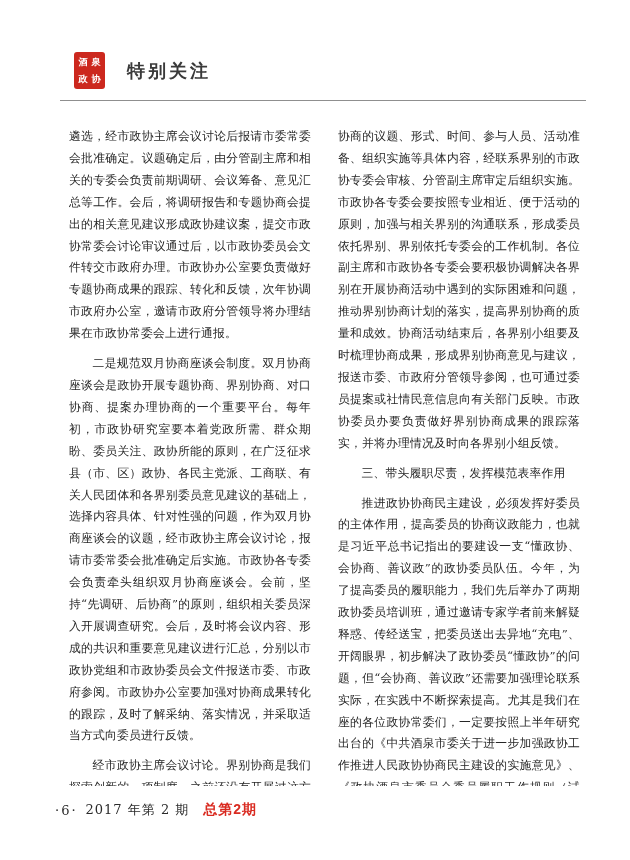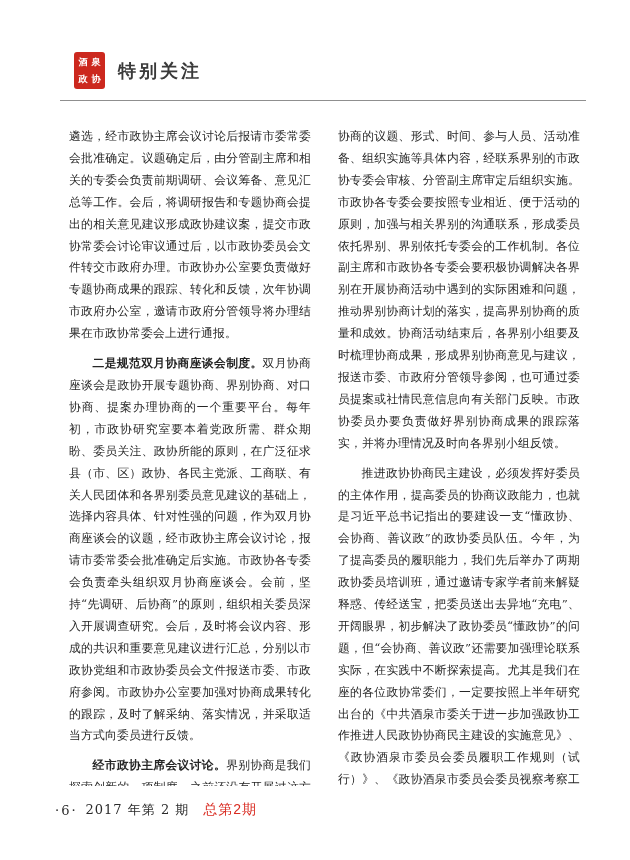--- a/index.html
+++ b/index.html
@@ -27,21 +27,21 @@
     padding:2px;box-sizing:border-box;
   }
   .seal span{
     color:#ffffff;
     font-size:10px;line-height:10px;
     font-weight:700;
     font-family:"DejaVu Serif",serif;
     transform:scale(.92);
   }
   .section-title{
-    margin-left:13px;
+    margin-left:22px;
     font-family:"Liberation Sans","DejaVu Sans",sans-serif;
     font-weight:800;
     font-size:18px;
     letter-spacing:3px;
     color:#3a3a3a;
   }
   .header-divider{
     position:absolute;left:60px;top:100px;
     width:526px;height:1px;
     background:#8f8f8f;
@@ -56,35 +56,35 @@
   .col{
     width:258px;height:668px;
     overflow:hidden;
     text-align:justify;
     font-size:11.8px;
     line-height:21.9px;
     letter-spacing:.2px;
   }
   .col p{margin:8px;text-indent:2em;}
   .col p.cont{text-indent:0;}
-  .lead{font-weight:700;}
+  .lead{font-weight:400;}
   .sub-heading{font-weight:400;}
   
   .footer{
     position:absolute;left:55px;top:801px;
     display:flex;align-items:center;
     font-size:13px;
     color:#2b2b2b;
   }
   .page-number{letter-spacing:2px;}
   .issue-label{margin-left:8px;letter-spacing:1px;}
   .issue-logo{
     margin-left:14px;
     font-family:"Liberation Sans","DejaVu Sans",sans-serif;
-    font-weight:400;
+    font-weight:700;
     font-size:14px;
     letter-spacing:1px;
     color:#d92b21;
   }
 </style>
 </head>
 <body>
 
 <div class="page">
 
@@ -103,20 +103,21 @@
   <div class="columns">
 
     <div class="col">
       <p class="cont">遴选，经市政协主席会议讨论后报请市委常委会批准确定。议题确定后，由分管副主席和相关的专委会负责前期调研、会议筹备、意见汇总等工作。会后，将调研报告和专题协商会提出的相关意见建议形成政协建议案，提交市政协常委会讨论审议通过后，以市政协委员会文件转交市政府办理。市政协办公室要负责做好专题协商成果的跟踪、转化和反馈，次年协调市政府办公室，邀请市政府分管领导将办理结果在市政协常委会上进行通报。</p>
       <p><span class="lead">二是规范双月协商座谈会制度。</span><span>双月协商座谈会是政协开展专题协商、界别协商、对口协商、提案办理协商的一个重要平台。每年初，市政协研究室要本着党政所需、群众期盼、委员关注、政协所能的原则，在广泛征求县（市、区）政协、各民主党派、工商联、有关人民团体和各界别委员意见建议的基础上，选择内容具体、针对性强的问题，作为双月协商座谈会的议题，经市政协主席会议讨论，报请市委常委会批准确定后实施。市政协各专委会负责牵头组织双月协商座谈会。会前，坚持“先调研、后协商”的原则，组织相关委员深入开展调查研究。会后，及时将会议内容、形成的共识和重要意见建议进行汇总，分别以市政协党组和市政协委员会文件报送市委、市政府参阅。市政协办公室要加强对协商成果转化的跟踪，及时了解采纳、落实情况，并采取适当方式向委员进行反馈。</span></p>
       <p><span class="lead">经市政协主席会议讨论。</span><span>界别协商是我们探索创新的一项制度，之前还没有开展过这方面的工作，既没有规律可寻，也没有经验可借鉴。为了不使此项工作流于形式，必须加强策划、分工负责、抓好落实。各界别小组要认真制定界别协商方案，明确</span></p>
     </div>
 
     <div class="col">
       <p class="cont">协商的议题、形式、时间、参与人员、活动准备、组织实施等具体内容，经联系界别的市政协专委会审核、分管副主席审定后组织实施。市政协各专委会要按照专业相近、便于活动的原则，加强与相关界别的沟通联系，形成委员依托界别、界别依托专委会的工作机制。各位副主席和市政协各专委会要积极协调解决各界别在开展协商活动中遇到的实际困难和问题，推动界别协商计划的落实，提高界别协商的质量和成效。协商活动结束后，各界别小组要及时梳理协商成果，形成界别协商意见与建议，报送市委、市政府分管领导参阅，也可通过委员提案或社情民意信息向有关部门反映。市政协委员办要负责做好界别协商成果的跟踪落实，并将办理情况及时向各界别小组反馈。</p>
+      <p class="sub-heading">三、带头履职尽责，发挥模范表率作用</p>
       <p>推进政协协商民主建设，必须发挥好委员的主体作用，提高委员的协商议政能力，也就是习近平总书记指出的要建设一支“懂政协、会协商、善议政”的政协委员队伍。今年，为了提高委员的履职能力，我们先后举办了两期政协委员培训班，通过邀请专家学者前来解疑释惑、传经送宝，把委员送出去异地“充电”、开阔眼界，初步解决了政协委员“懂政协”的问题，但“会协商、善议政”还需要加强理论联系实际，在实践中不断探索提高。尤其是我们在座的各位政协常委们，一定要按照上半年研究出台的《中共酒泉市委关于进一步加强政协工作推进人民政协协商民主建设的实施意见》、《政协酒泉市委员会委员履职工作规则（试行）》、《政协酒泉市委员会委员视察考察工作规则》和《政协酒泉市委员会关于在市政协委员中开展“四个一”</p>
     </div>
 
   </div>
 
   <div class="footer">
     <span class="page-number">·6·</span>
     <span class="issue-label">2017 年第 2 期</span>
     <span class="issue-logo">总第2期</span>
   </div>

